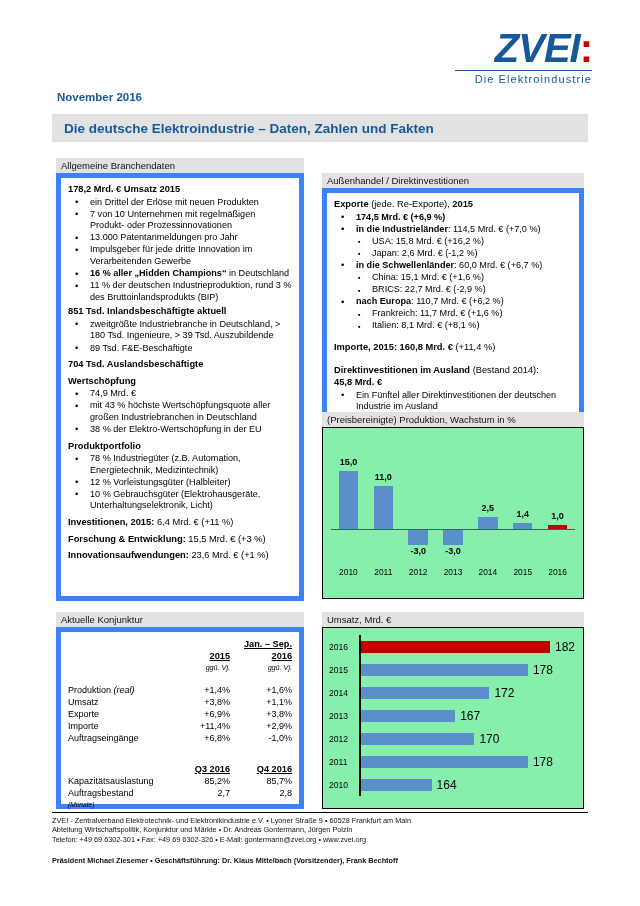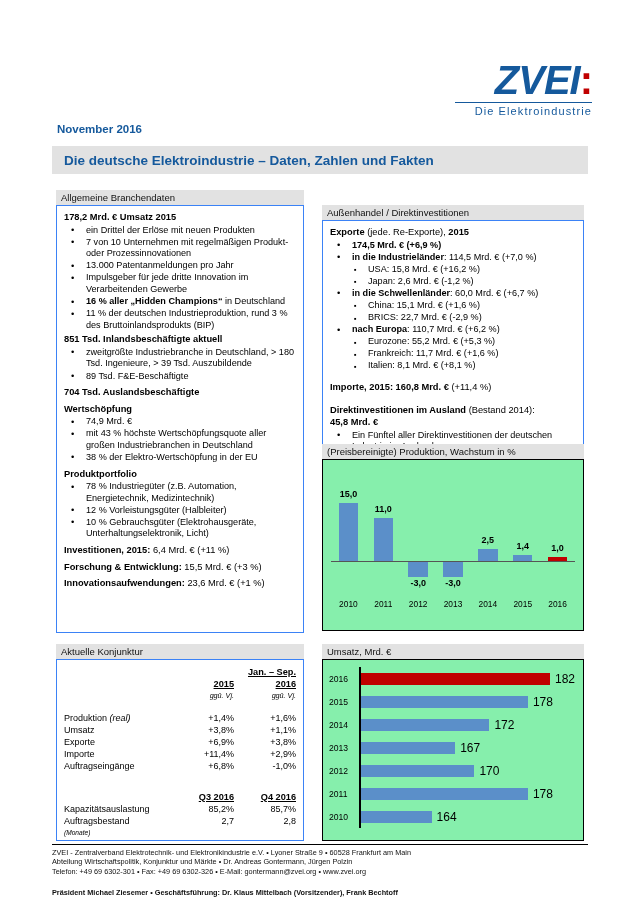--- a/index.html
+++ b/index.html
@@ -14,21 +14,20 @@
     color: #000000;
     position: relative;
     overflow: hidden;
   }
   .page {
     position: relative;
     width: 640px;
     height: 856px;
     box-sizing: border-box;
     padding: 0 52px;
-    margin-top: 32px;
   }
 
   
   .logo-block {
     position: absolute;
     right: 48px;
     top: 28px;
     text-align: right;
   }
   .logo-word {
@@ -99,21 +98,21 @@
   .sec-head {
     background: #E2E2E2;
     font-size: 9.5px;
     color: #111;
     padding: 2px 4px 2px 5px;
     display: inline-block;
     box-sizing: border-box;
   }
   .sec-head.full { display: block; width: 100%; }
   .sec-box {
-    border: 1px solid #3b82f6;
+    border: 5px solid #3b82f6;
     box-sizing: border-box;
     padding: 5px 7px 6px 7px;
     background: #fff;
   }
 
   
   .hd {
     font-size: 9.3px;
     font-weight: bold;
     line-height: 12.5px;
@@ -367,21 +366,20 @@
 
       <ul class="b">
         <li><b>174,5 Mrd. € (+6,9 %)</b><span></span></li>
         <li><b>in die Industrieländer</b><span>: 114,5 Mrd. € (+7,0 %)</span></li>
         <li class="sub"><span>USA: 15,8 Mrd. € (+16,2 %)</span></li>
         <li class="sub"><span>Japan: 2,6 Mrd. € (-1,2 %)</span></li>
         <li><b>in die Schwellenländer</b><span>: 60,0 Mrd. € (+6,7 %)</span></li>
         <li class="sub"><span>China: 15,1 Mrd. € (+1,6 %)</span></li>
         <li class="sub"><span>BRICS: 22,7 Mrd. € (-2,9 %)</span></li>
         <li><b>nach Europa</b><span>: 110,7 Mrd. € (+6,2 %)</span></li>
-        <li class="sub"><span>Eurozone: 55,2 Mrd. € (+5,3 %)</span></li>
         <li class="sub"><span>Frankreich: 11,7 Mrd. € (+1,6 %)</span></li>
         <li class="sub"><span>Italien: 8,1 Mrd. € (+8,1 %)</span></li>
       </ul>
 
       <div class="para" style="margin-top:9px;"><span>Importe, 2015: 160,8 Mrd. €</span><span class="norm"> (+11,4 %)</span></div>
 
       <div class="para" style="margin-top:10px;"><span>Direktinvestitionen im Ausland</span><span class="norm"> (Bestand 2014):</span><br><span>45,8 Mrd. €</span></div>
       <ul class="b" style="margin-top:1px;">
         <li>Ein Fünftel aller Direktinvestitionen der deutschen Industrie im Ausland</li>
       </ul>

